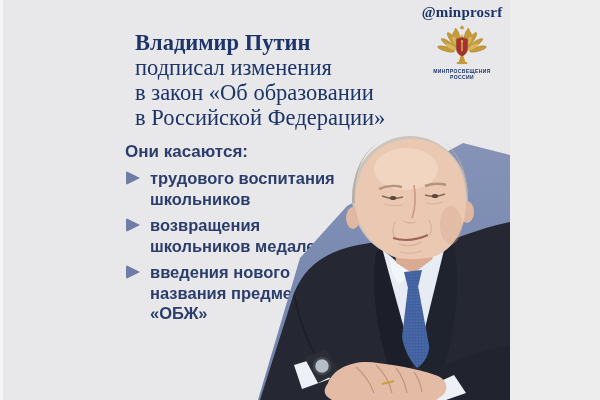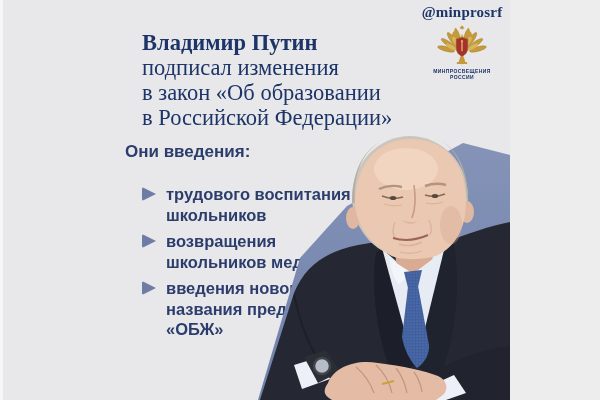--- a/index.html
+++ b/index.html
@@ -21,32 +21,32 @@
   .emblem svg{display:block;margin:0 auto;}
   .emblem-caption{
     margin-top:1px;font-size:5px;line-height:6px;font-weight:bold;
     letter-spacing:.4px;color:var(--accent-navy,#27376a);white-space:pre-line;
   }
   .gold{fill:var(--emblem-gold,#c49a3a);}
   .gold-light{fill:#d9b659;}
   .shield{fill:var(--emblem-red,#a82f2f);stroke:#8a6a1c;stroke-width:.6;}
   
   .headline{
-    position:absolute;left:142px;top:30px;width:320px;
+    position:absolute;left:135px;top:30px;width:320px;
     font-family:"Liberation Serif",serif;font-size:22.5px;line-height:25px;
     color:var(--accent-navy,#1c3467);
   }
   .headline .l1{font-weight:bold;display:block;}
   .headline .rest{font-weight:normal;display:block;white-space:pre-line;}
   
   .intro{
     position:absolute;left:125px;top:142px;
     font-size:17px;font-weight:700;color:var(--text-navy,#2b3d6c);
   }
-  .points{position:absolute;left:126px;top:168px;width:215px;list-style:none;margin:16px;padding:0;}
+  .points{position:absolute;left:126px;top:168px;width:215px;list-style:none;margin:0;padding:0;}
   .points li{display:flex;align-items:flex-start;margin-bottom:6px;}
   .tri{
     width:0;height:0;flex:0 0 auto;margin:3px 10px 0 0;
     border-top:7.5px solid transparent;border-bottom:7.5px solid transparent;
     border-left:14px solid var(--bullet,#6e7ca6);border-radius:2px;
   }
   .pt-text{
     font-size:16.5px;line-height:20.5px;font-weight:700;
     color:var(--text-navy,#2b3d6c);white-space:pre-line;
   }
@@ -106,21 +106,21 @@
 РОССИИ</div>
 </div>
 
 <div class="headline">
   <span class="l1">Владимир Путин</span>
   <span class="rest">подписал изменения
 в закон «Об образовании
 в Российской Федерации»</span>
 </div>
 
-<div class="intro">Они введения:</div>
+<div class="intro">Они касаются:</div>
 
 <ul class="points">
   <li>
     <span class="tri"></span>
     <span class="pt-text">трудового воспитания
 школьников</span>
   </li>
   <li>
     <span class="tri"></span>
     <span class="pt-text">возвращения

